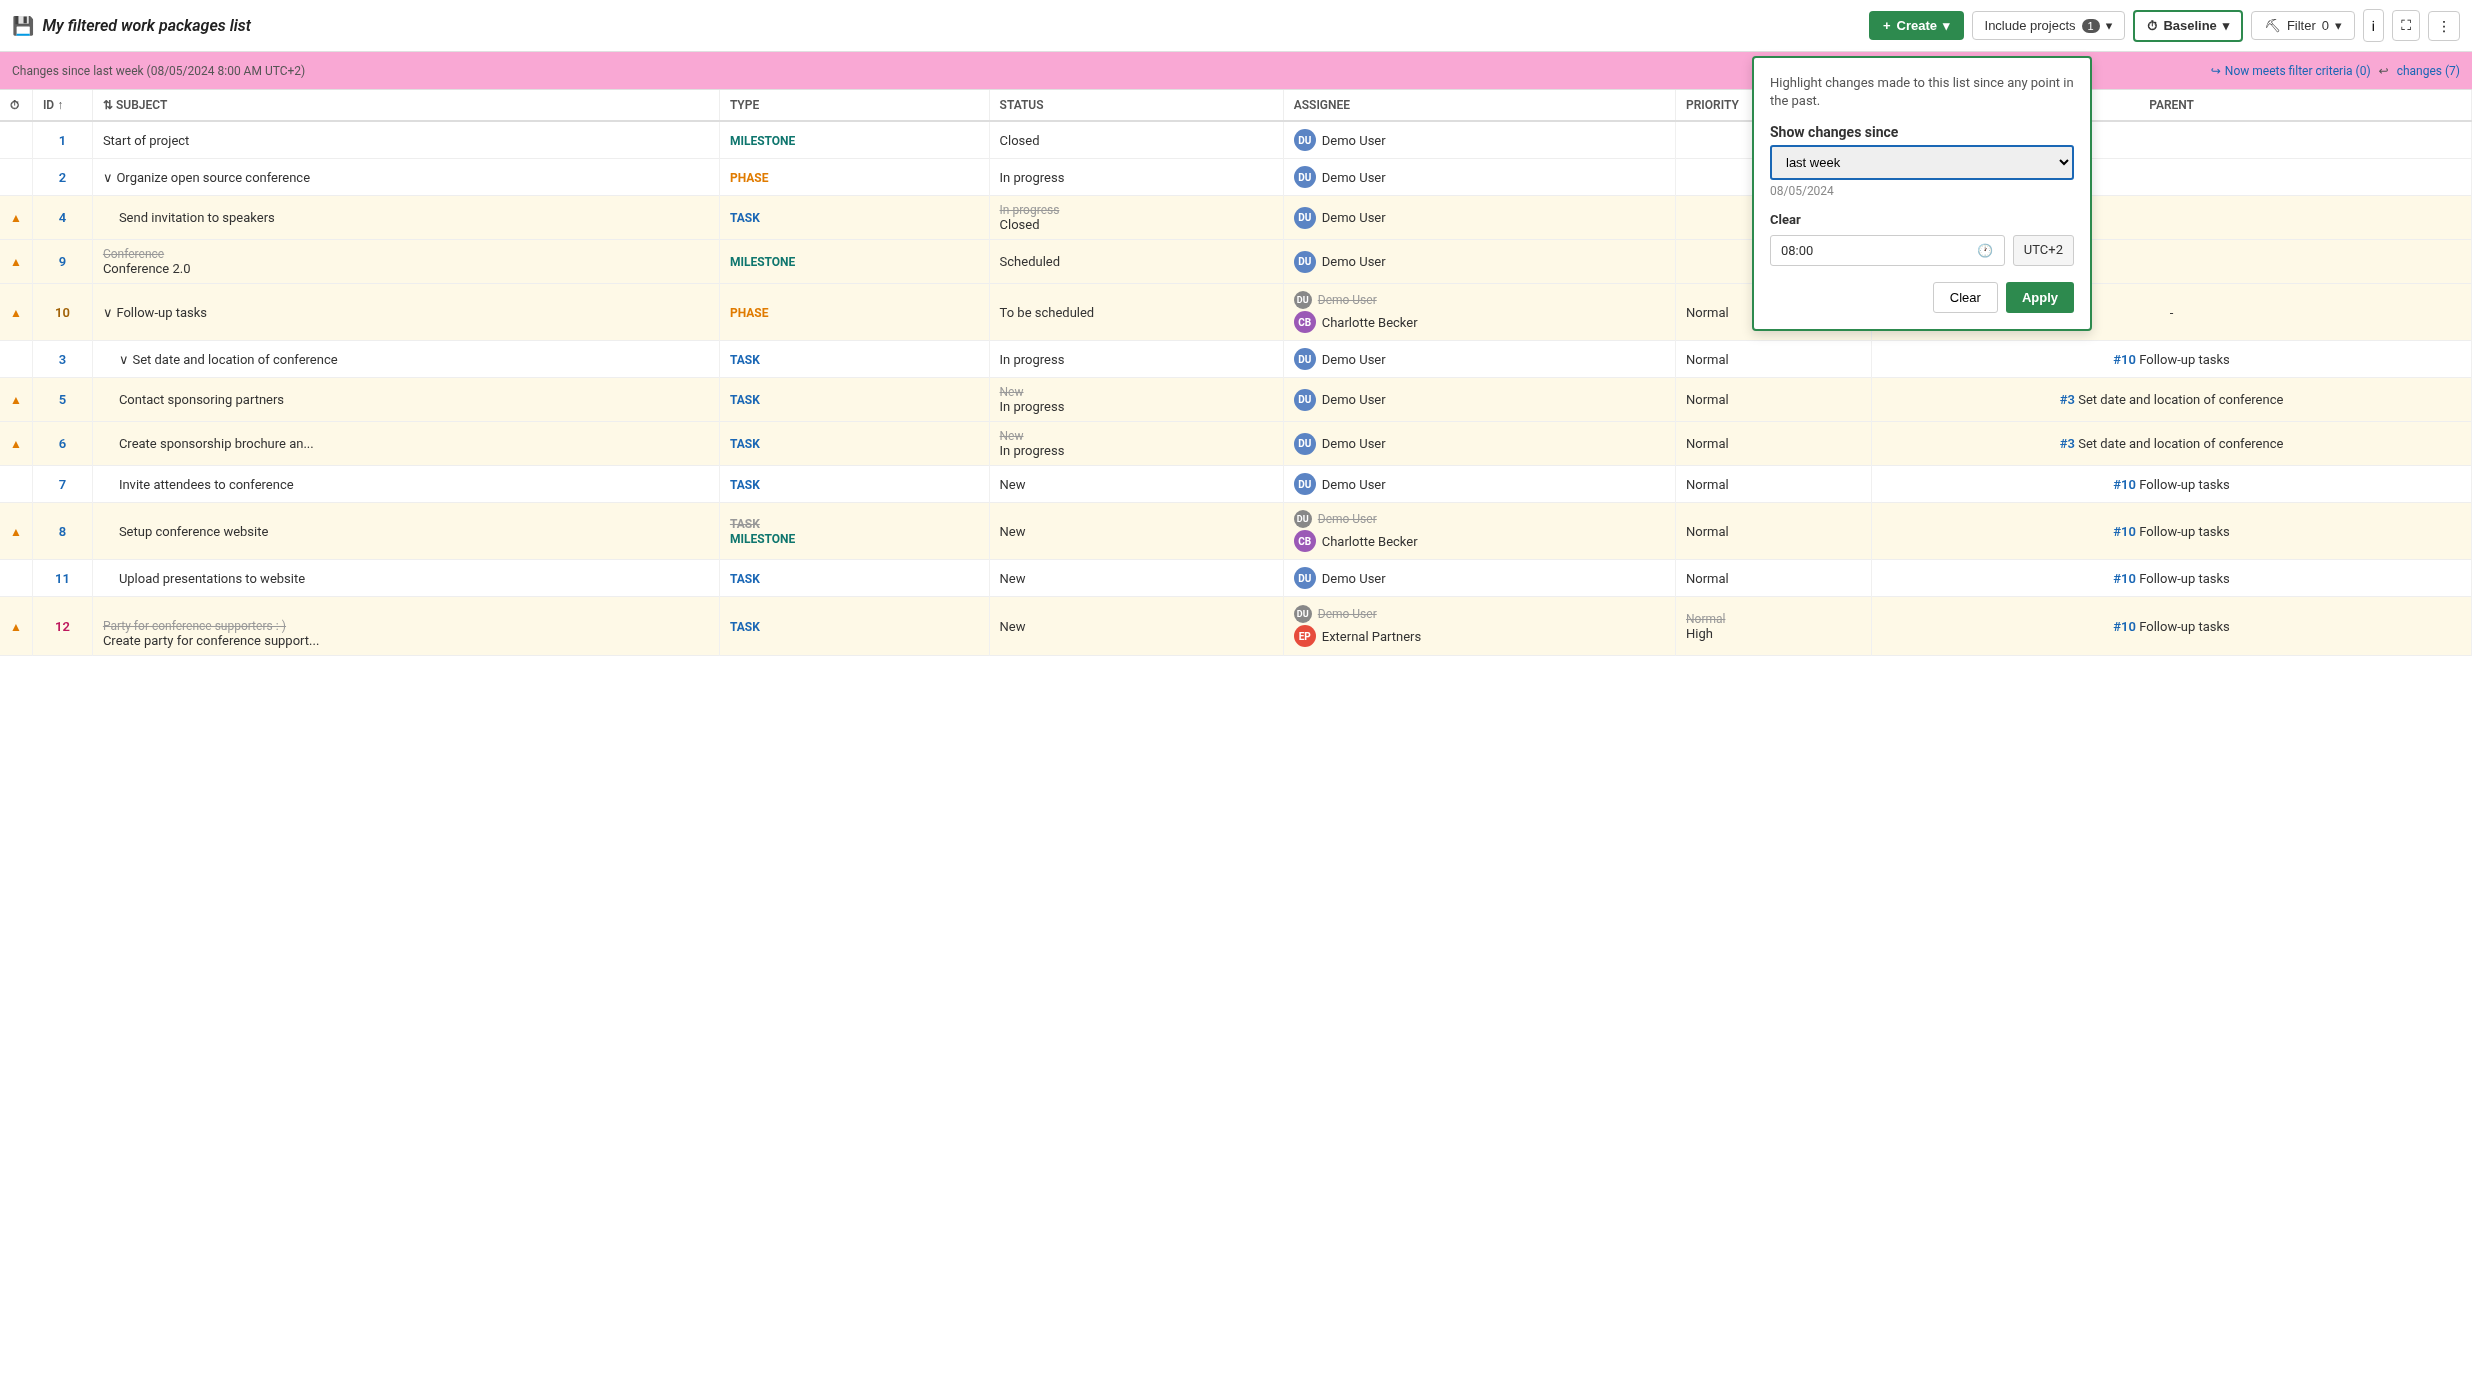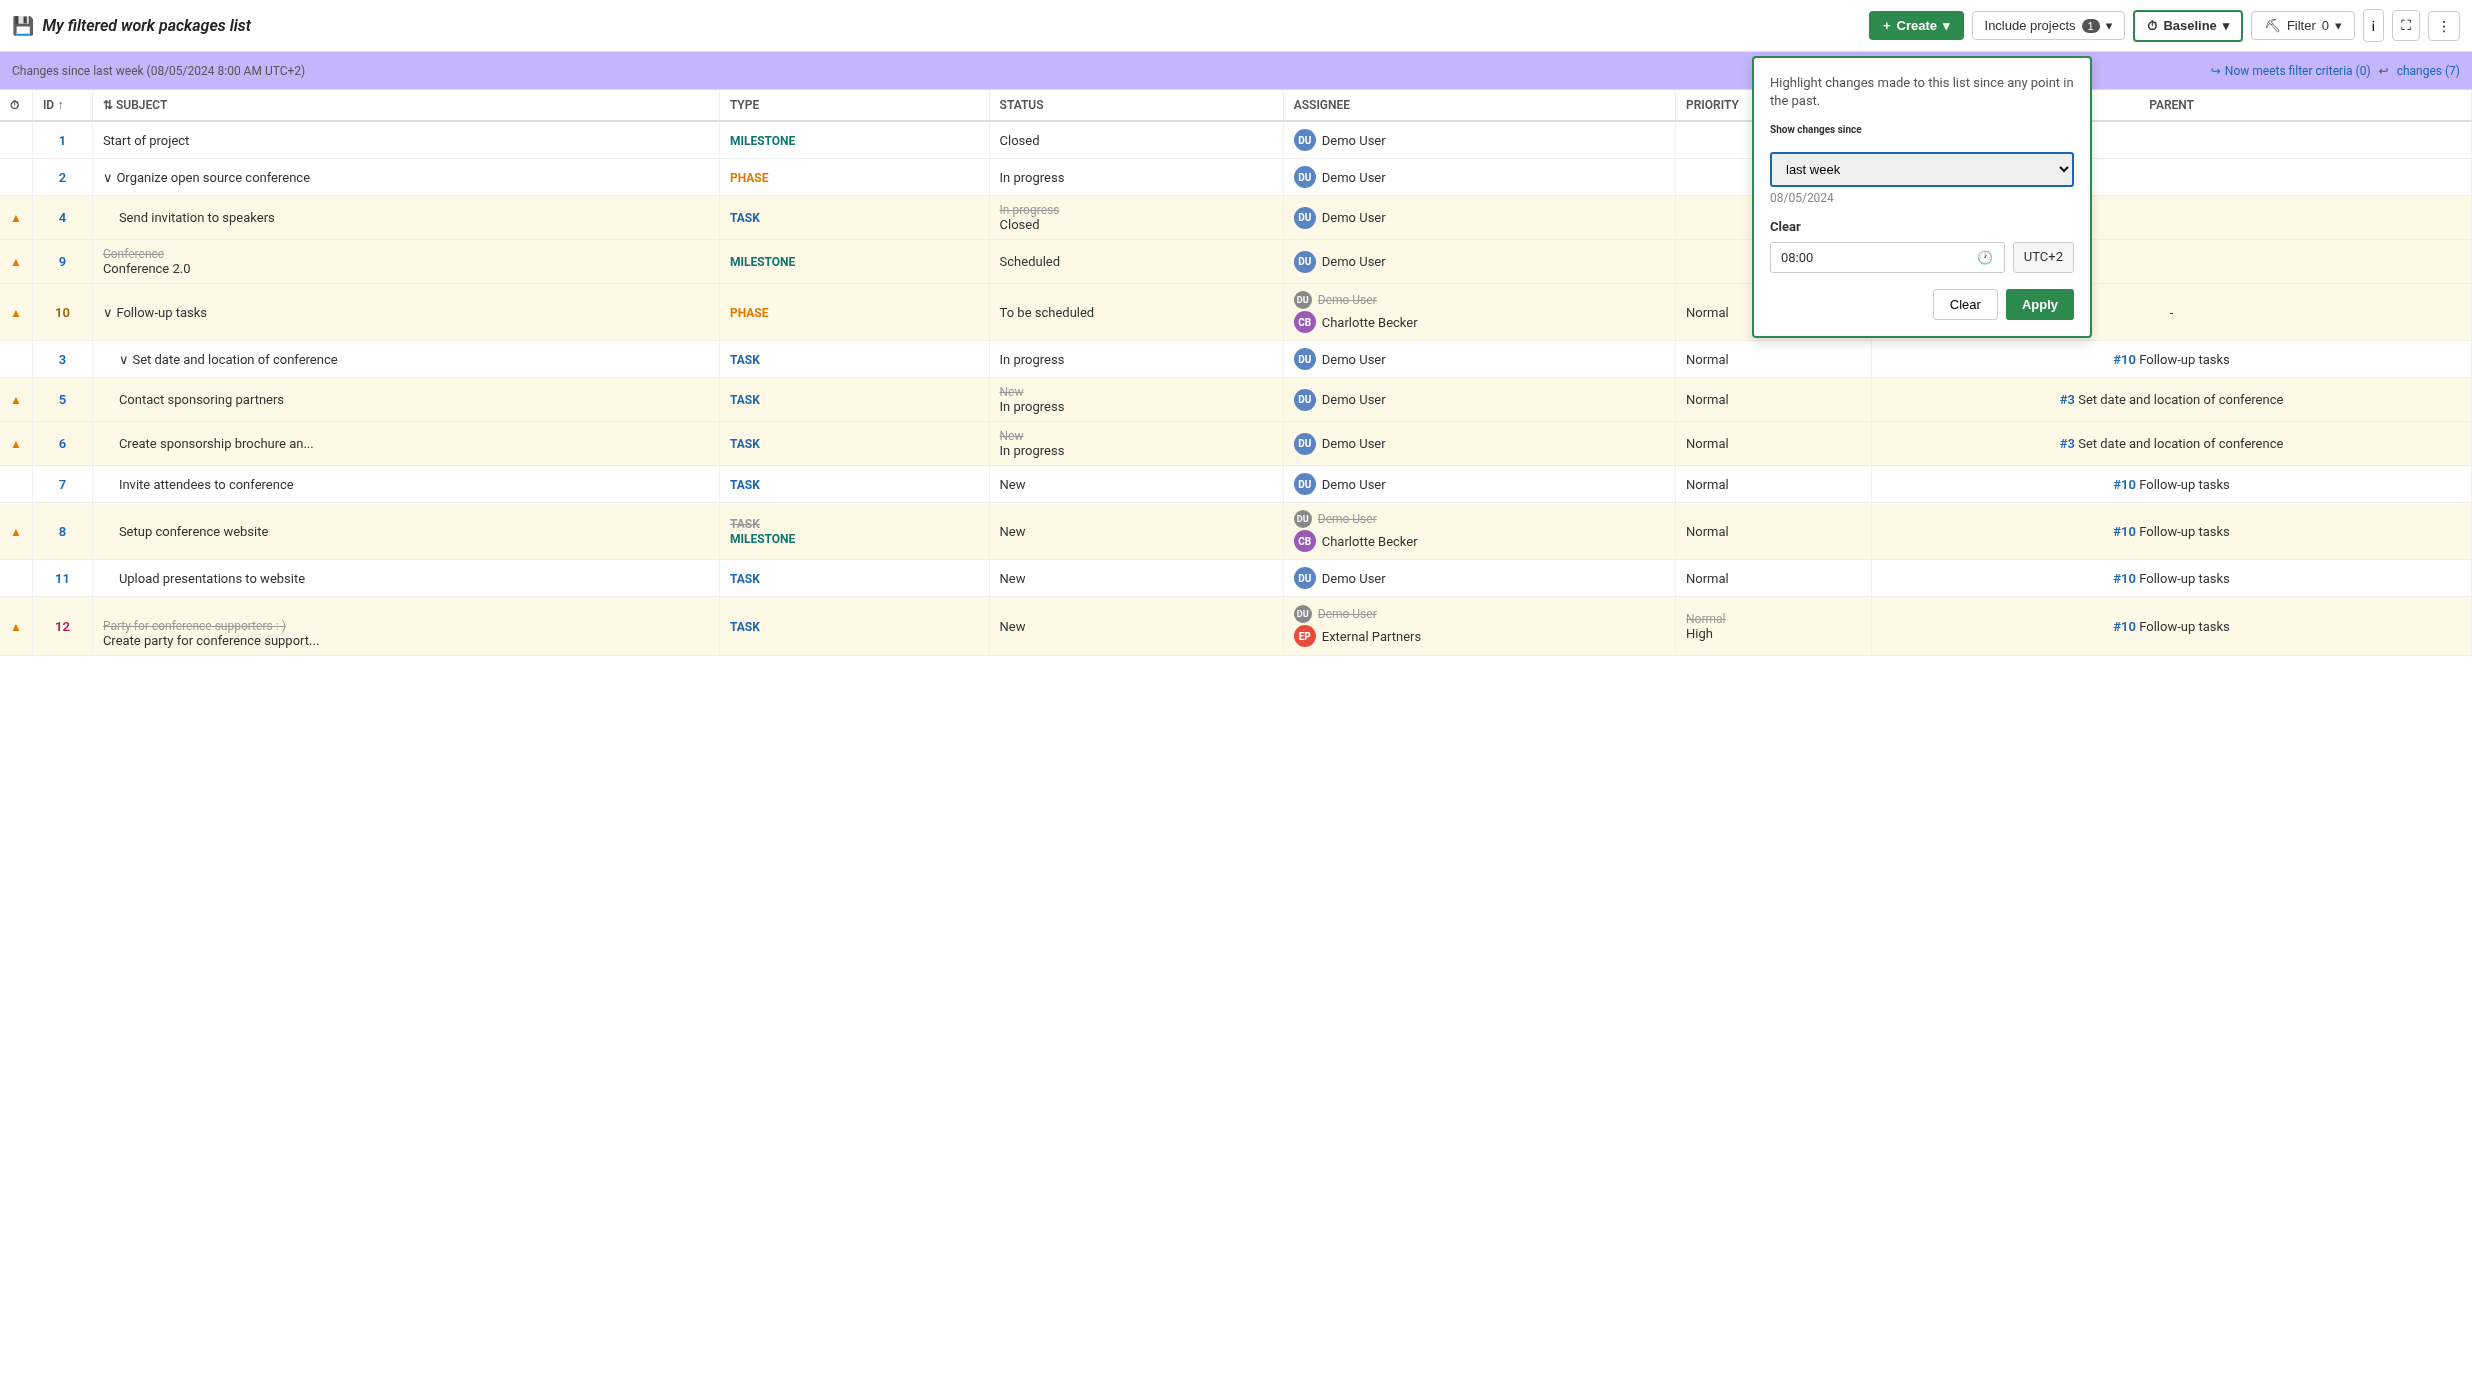--- a/index.html
+++ b/index.html
@@ -33,21 +33,21 @@
     }
     .btn-icon { background: #fff; border: 1px solid #ccc; border-radius: 4px; padding: 6px 8px; cursor: pointer; font-size: 14px; }
 
     
     .baseline-popup {
       position: absolute; top: 56px; right: 380px; width: 340px;
       background: #fff; border: 2px solid #2d8a4e; border-radius: 4px;
       padding: 16px; z-index: 100; box-shadow: 0 4px 12px rgba(0,0,0,0.15);
     }
     .baseline-popup .description { color: #555; font-size: 13px; margin-bottom: 14px; line-height: 1.4; }
-    .baseline-popup .section-label { font-weight: 700; font-size: 10px; margin-bottom: 17px; }
+    .baseline-popup .section-label { font-weight: 700; font-size: 14px; margin-bottom: 5px; }
     .baseline-popup select {
       width: 100%; padding: 7px 10px; border: 2px solid #1a67b5; border-radius: 3px;
       font-size: 13px; appearance: auto; cursor: pointer; margin-bottom: 4px;
     }
     .baseline-popup .date-hint { color: #888; font-size: 12px; margin-bottom: 14px; }
     .baseline-popup .time-label { font-weight: 700; font-size: 13px; margin-bottom: 8px; }
     .time-row { display: flex; gap: 8px; margin-bottom: 16px; }
     .time-input {
       flex: 1; padding: 7px 10px; border: 1px solid #ccc; border-radius: 3px;
       font-size: 13px; display: flex; align-items: center; justify-content: space-between;
@@ -56,21 +56,21 @@
       padding: 6px 10px; border: 1px solid #ccc; border-radius: 3px;
       font-size: 13px; background: #f5f5f5;
     }
     .popup-actions { display: flex; justify-content: flex-end; gap: 8px; }
     .btn-clear { background: #fff; border: 1px solid #ccc; border-radius: 3px; padding: 7px 16px; font-size: 13px; cursor: pointer; margin-left: 28px; }
     .btn-apply { background: #2d8a4e; color: #fff; border: none; border-radius: 3px; padding: 7px 16px; font-size: 13px; cursor: pointer; font-weight: 600; }
 
     
     .changes-bar {
       display: flex; align-items: center; padding: 6px 12px; border-bottom: 1px solid #e0e0e0;
-      background: #c4b5fd; font-size: 12px; color: #555; height: 38px; gap: 8px;
+      background: #f9a8d4; font-size: 12px; color: #555; height: 38px; gap: 8px;
     }
     .changes-bar .changes-text { flex: 1; }
     .changes-bar .filter-link { color: #1a67b5; cursor: pointer; display: flex; align-items: center; gap: 4px; }
 
     
     .table-container { overflow-x: auto; height: calc(100vh - 90px); overflow-y: auto; }
     table { width: 100%; border-collapse: collapse; font-size: 13px; }
     thead tr { border-bottom: 2px solid #ddd; }
     thead th {
       padding: 8px 10px; text-align: left; font-weight: 600; font-size: 12px;

